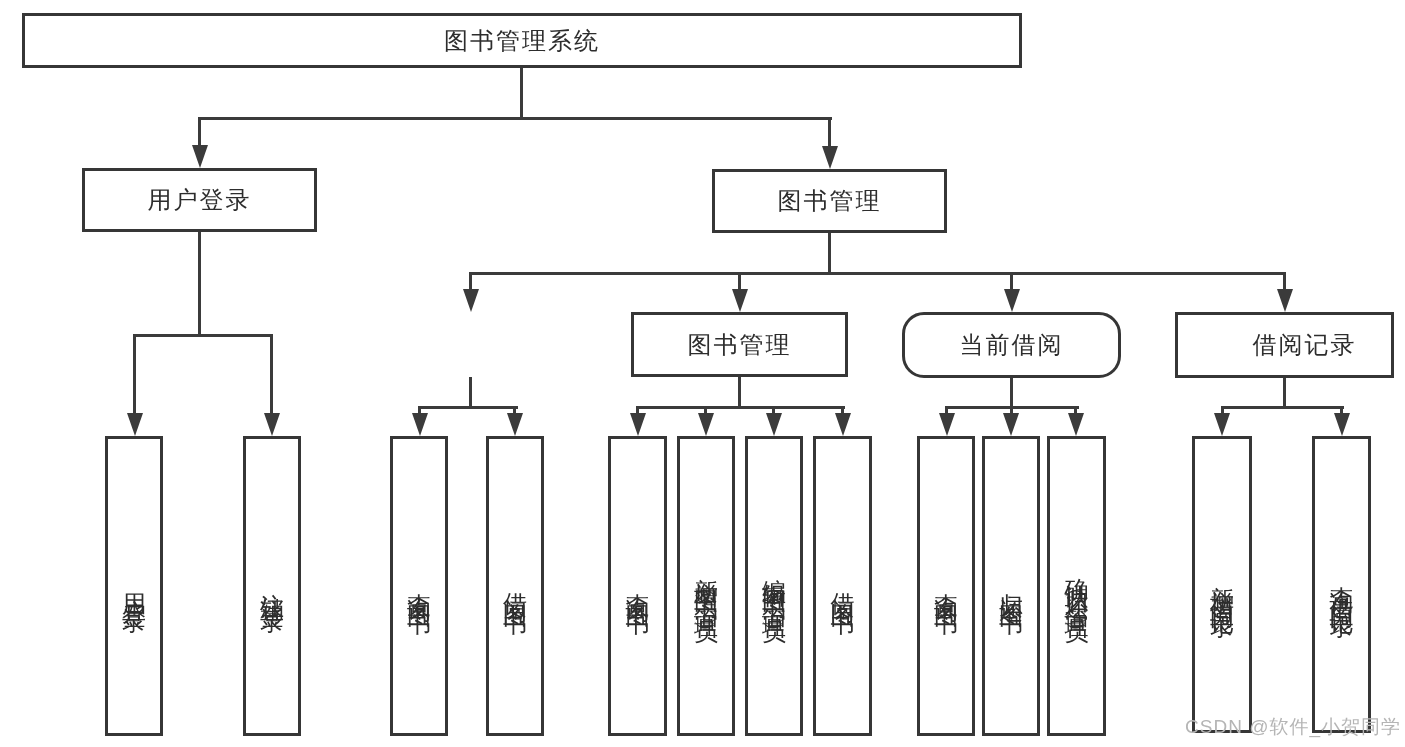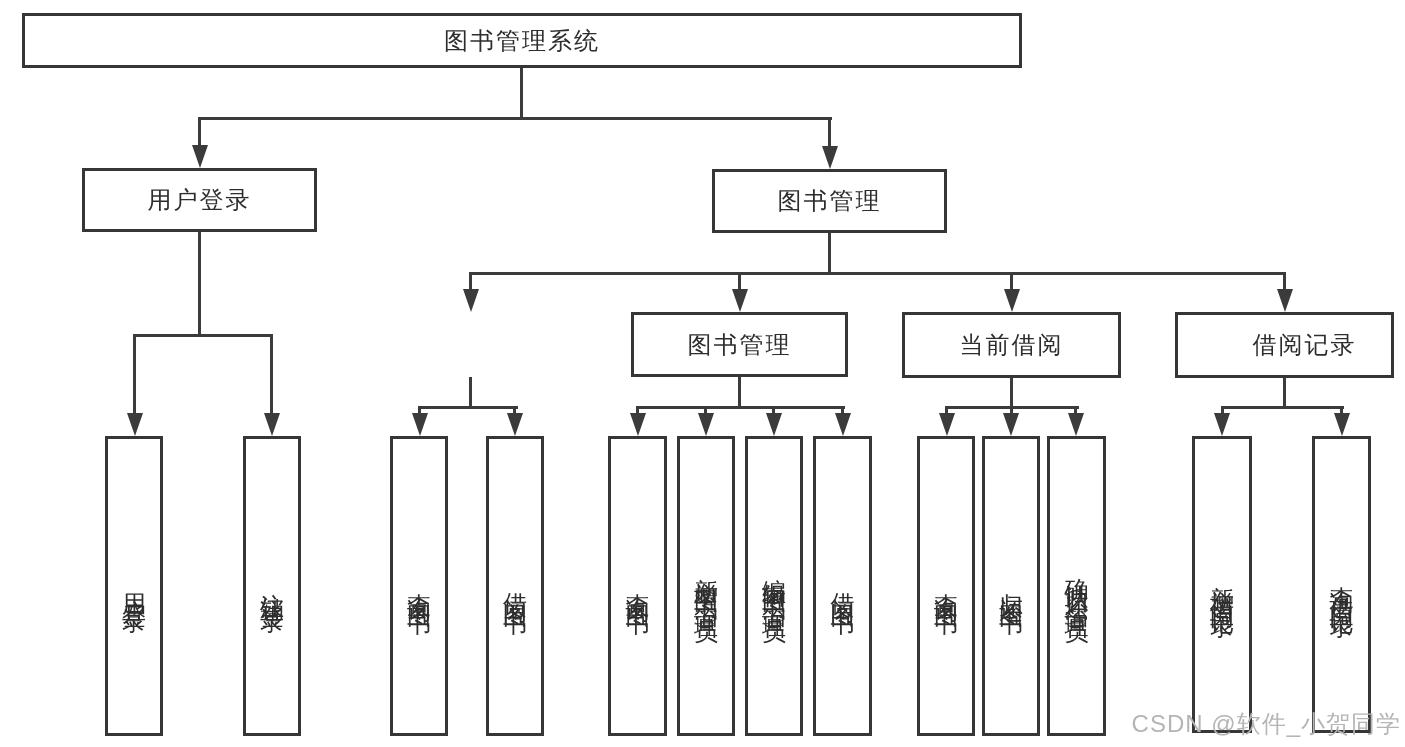--- a/index.html
+++ b/index.html
@@ -40,21 +40,21 @@
     height: 0;
     border-left: 8px solid transparent;
     border-right: 8px solid transparent;
     border-top: 23px solid #3b3b3b;
   }
   .watermark {
     position: absolute;
     right: 4px;
     bottom: 7px;
     color: #b5b5b5;
-    font-size: 24px;
+    font-size: 19px;
     letter-spacing: 1px;
     z-index: 10;
     white-space: nowrap;
     text-align: right;
   }
 </style>
 </head>
 <body>
 
 <div class="canvas">
@@ -83,21 +83,21 @@
   <div class="line" style="left:469px; top:272px; width:3px; height:19px;"></div>
   <div class="arrow" style="left:463px; top:289px;"></div>
   <div class="line" style="left:738px; top:272px; width:3px; height:19px;"></div>
   <div class="arrow" style="left:732px; top:289px;"></div>
   <div class="line" style="left:1010px; top:272px; width:3px; height:19px;"></div>
   <div class="arrow" style="left:1004px; top:289px;"></div>
   <div class="line" style="left:1283px; top:272px; width:3px; height:19px;"></div>
   <div class="arrow" style="left:1277px; top:289px;"></div>
 
   <div class="box" style="left:631px; top:312px; width:217px; height:65px;">图书管理</div>
-  <div class="box" style="left:902px; top:312px; width:219px; height:66px;">当前借阅</div>
+  <div class="box" style="left:902px; top:312px; width:219px; height:66px;border-radius:22px;">当前借阅</div>
   <div class="box" style="left:1175px; top:312px; width:219px; height:66px;padding-left:40px;">借阅记录</div>
 
   <div class="line" style="left:469px; top:377px; width:3px; height:31px;"></div>
   <div class="line" style="left:418px; top:406px; width:100px; height:3px;"></div>
   <div class="line" style="left:418px; top:406px; width:3px; height:10px;"></div>
   <div class="arrow" style="left:412px; top:413px;"></div>
   <div class="line" style="left:513px; top:406px; width:3px; height:10px;"></div>
   <div class="arrow" style="left:507px; top:413px;"></div>
 
   <div class="line" style="left:738px; top:377px; width:3px; height:31px;"></div>

